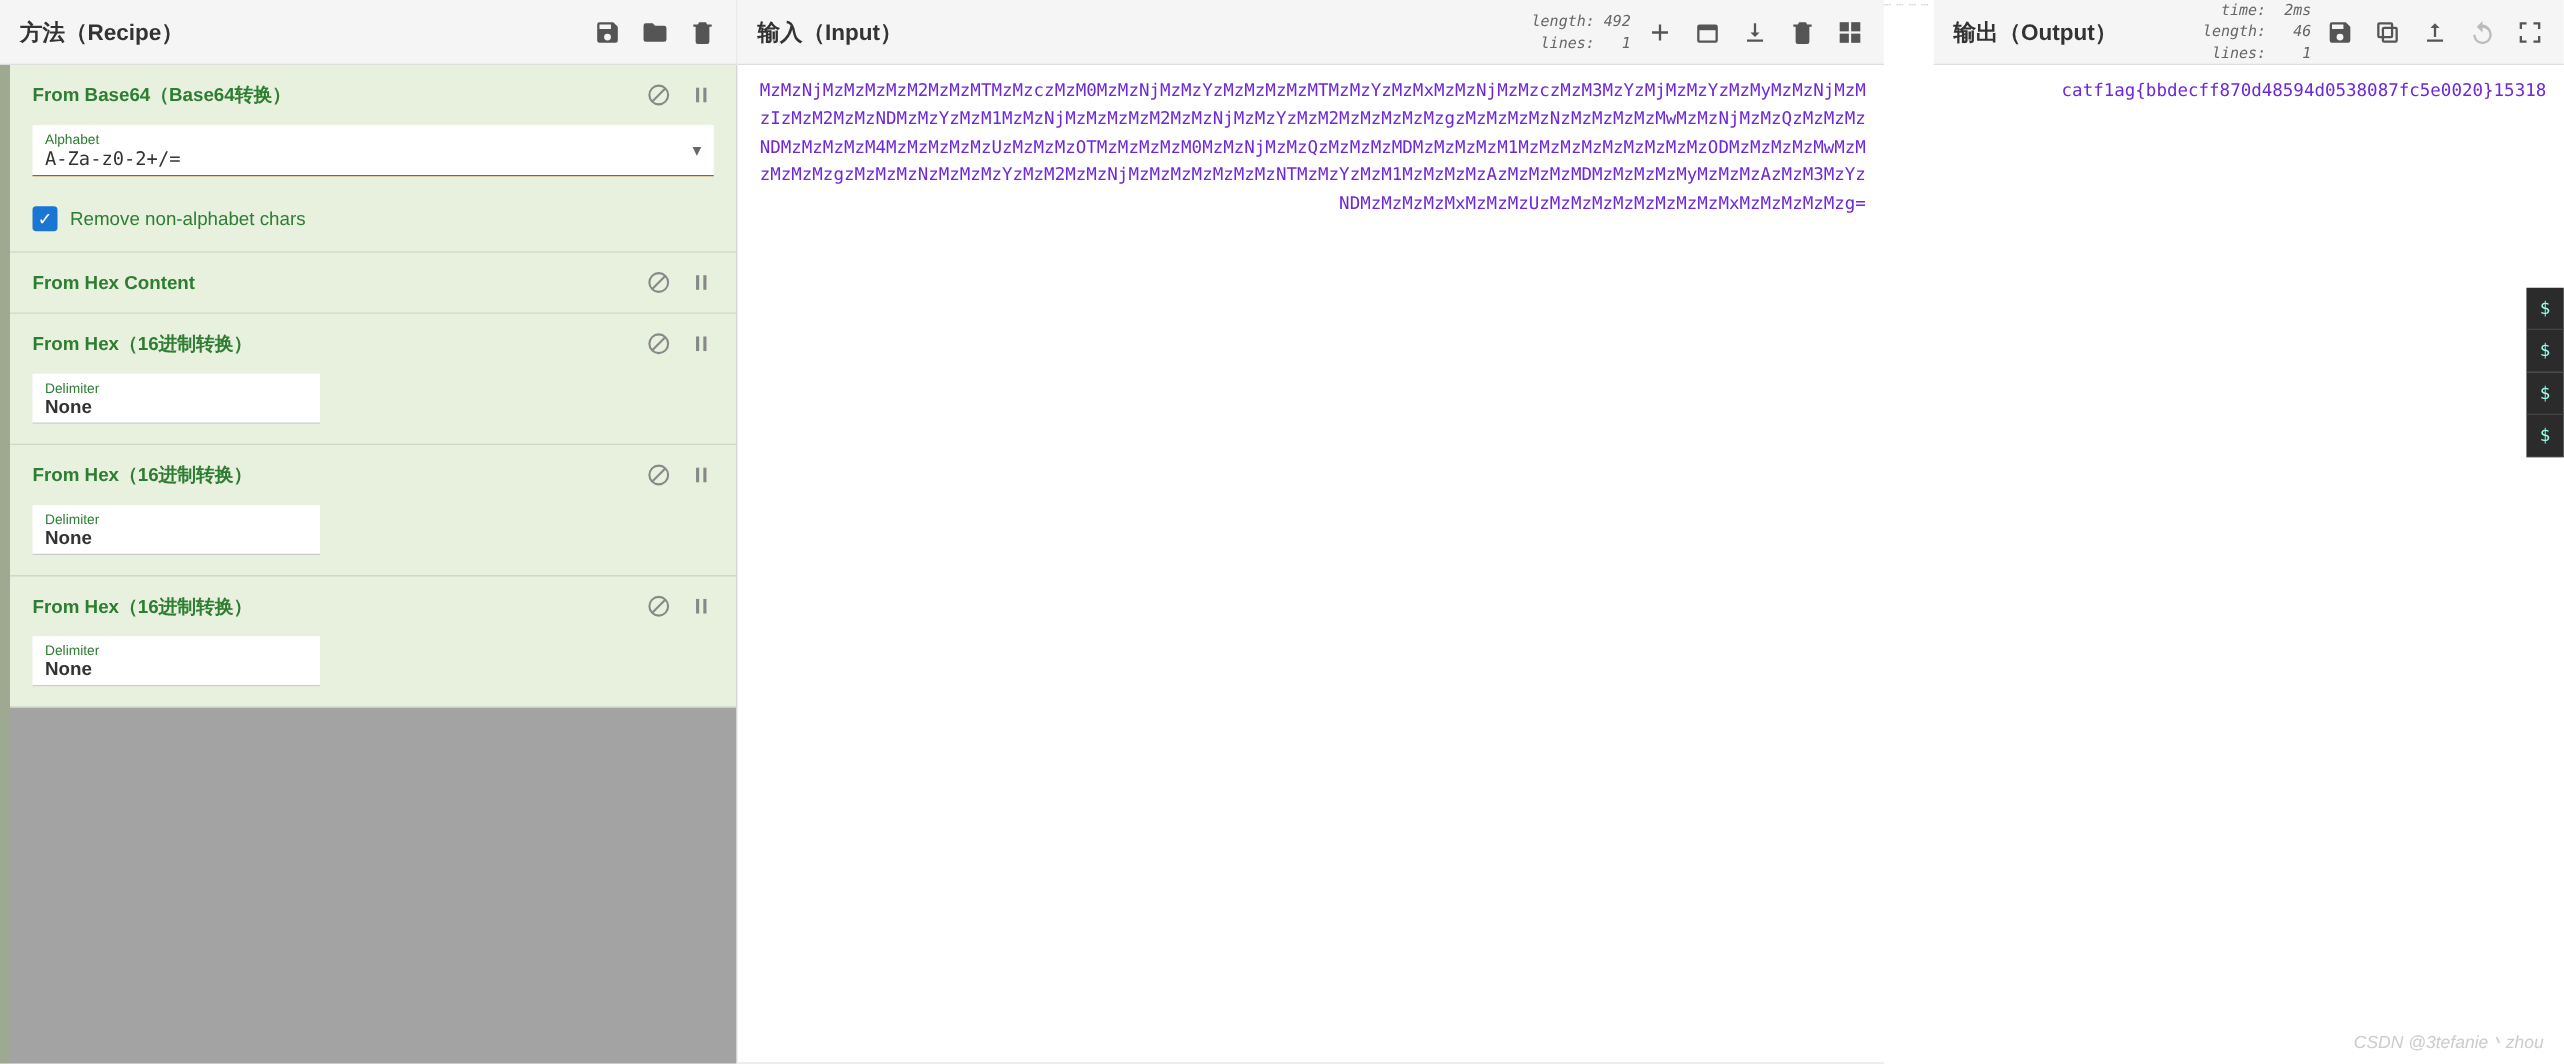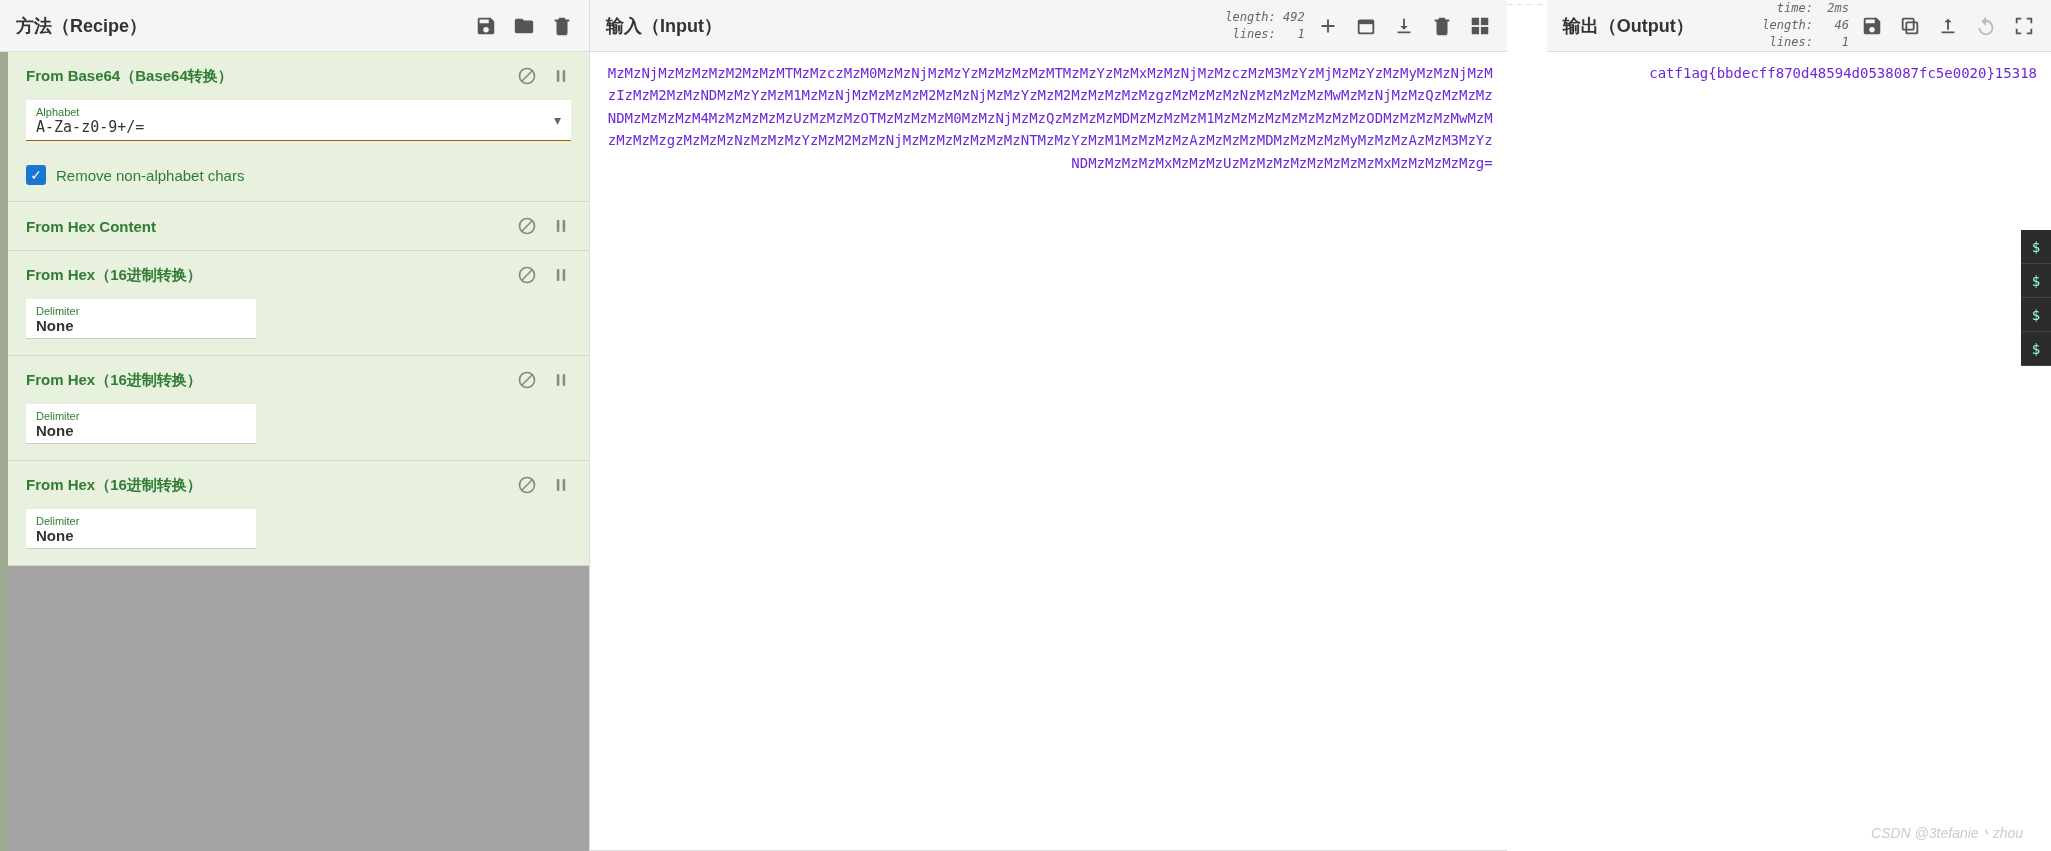--- a/index.html
+++ b/index.html
@@ -32,21 +32,21 @@
 .chk { width: 20px; height: 20px; background: #1976d2; border-radius: 3px; display: inline-flex; align-items: center; justify-content: center; color: #fff; font-size: 14px; }
 
 .io-top { flex: 1; display: flex; flex-direction: column; min-height: 0; border-bottom: 1px solid #ddd; }
 .io-bottom { flex: 0.55; display: flex; flex-direction: column; min-height: 0; }
 .io-body { flex: 1; padding: 10px 14px; font-family: "Consolas", monospace; font-size: 14px; word-break: break-all; overflow: auto; line-height: 1.6; color: #6d28d9; text-align: right; }
 .resize-handle { height: 8px; display:flex; align-items:center; justify-content:center; color:#ccc; font-size:10px; letter-spacing:4px; cursor: row-resize; }
 
 .side-tabs { position: fixed; right: 0; top: 230px; display:flex; flex-direction:column; }
 .side-tab { width: 30px; height: 34px; background: #2b2b2b; color: #9fe; border-bottom:1px solid #444; display:flex; align-items:center; justify-content:center; font-family: monospace; font-size:14px; }
 
-.watermark { position: fixed; bottom: 8px; right: 28px; color: #ccc; font-size: 14px; font-style: italic; }
+.watermark { position: fixed; bottom: 8px; right: 16px; color: #ccc; font-size: 14px; font-style: italic; }
 
 svg { width: 20px; height: 20px; fill: currentColor; }
 .header-icons svg { width: 22px; height: 22px; }
 </style>
 </head>
 <body>
 
 <div class="app">
   <div class="left-panel">
     <div class="panel-header">
@@ -85,21 +85,21 @@
                 <svg viewBox="0 0 24 24">
                   <rect x="7" y="5" width="3" height="14"></rect>
                   <rect x="14" y="5" width="3" height="14"></rect>
                 </svg>
               </span>
           </div>
         </div>
         <div class="op-body">
           <div class="select-field">
             <div class="label">Alphabet</div>
-            <div class="value">A-Za-z0-9+/=</div>
+            <div class="value">A-Za-z0-2+/=</div>
             <span class="chev">▾</span>
           </div>
           <div class="checkbox-row">
             <span class="chk">✓</span>
             <span>Remove non-alphabet chars</span>
           </div>
         </div>
       </div>
 
       <div class="operation">

